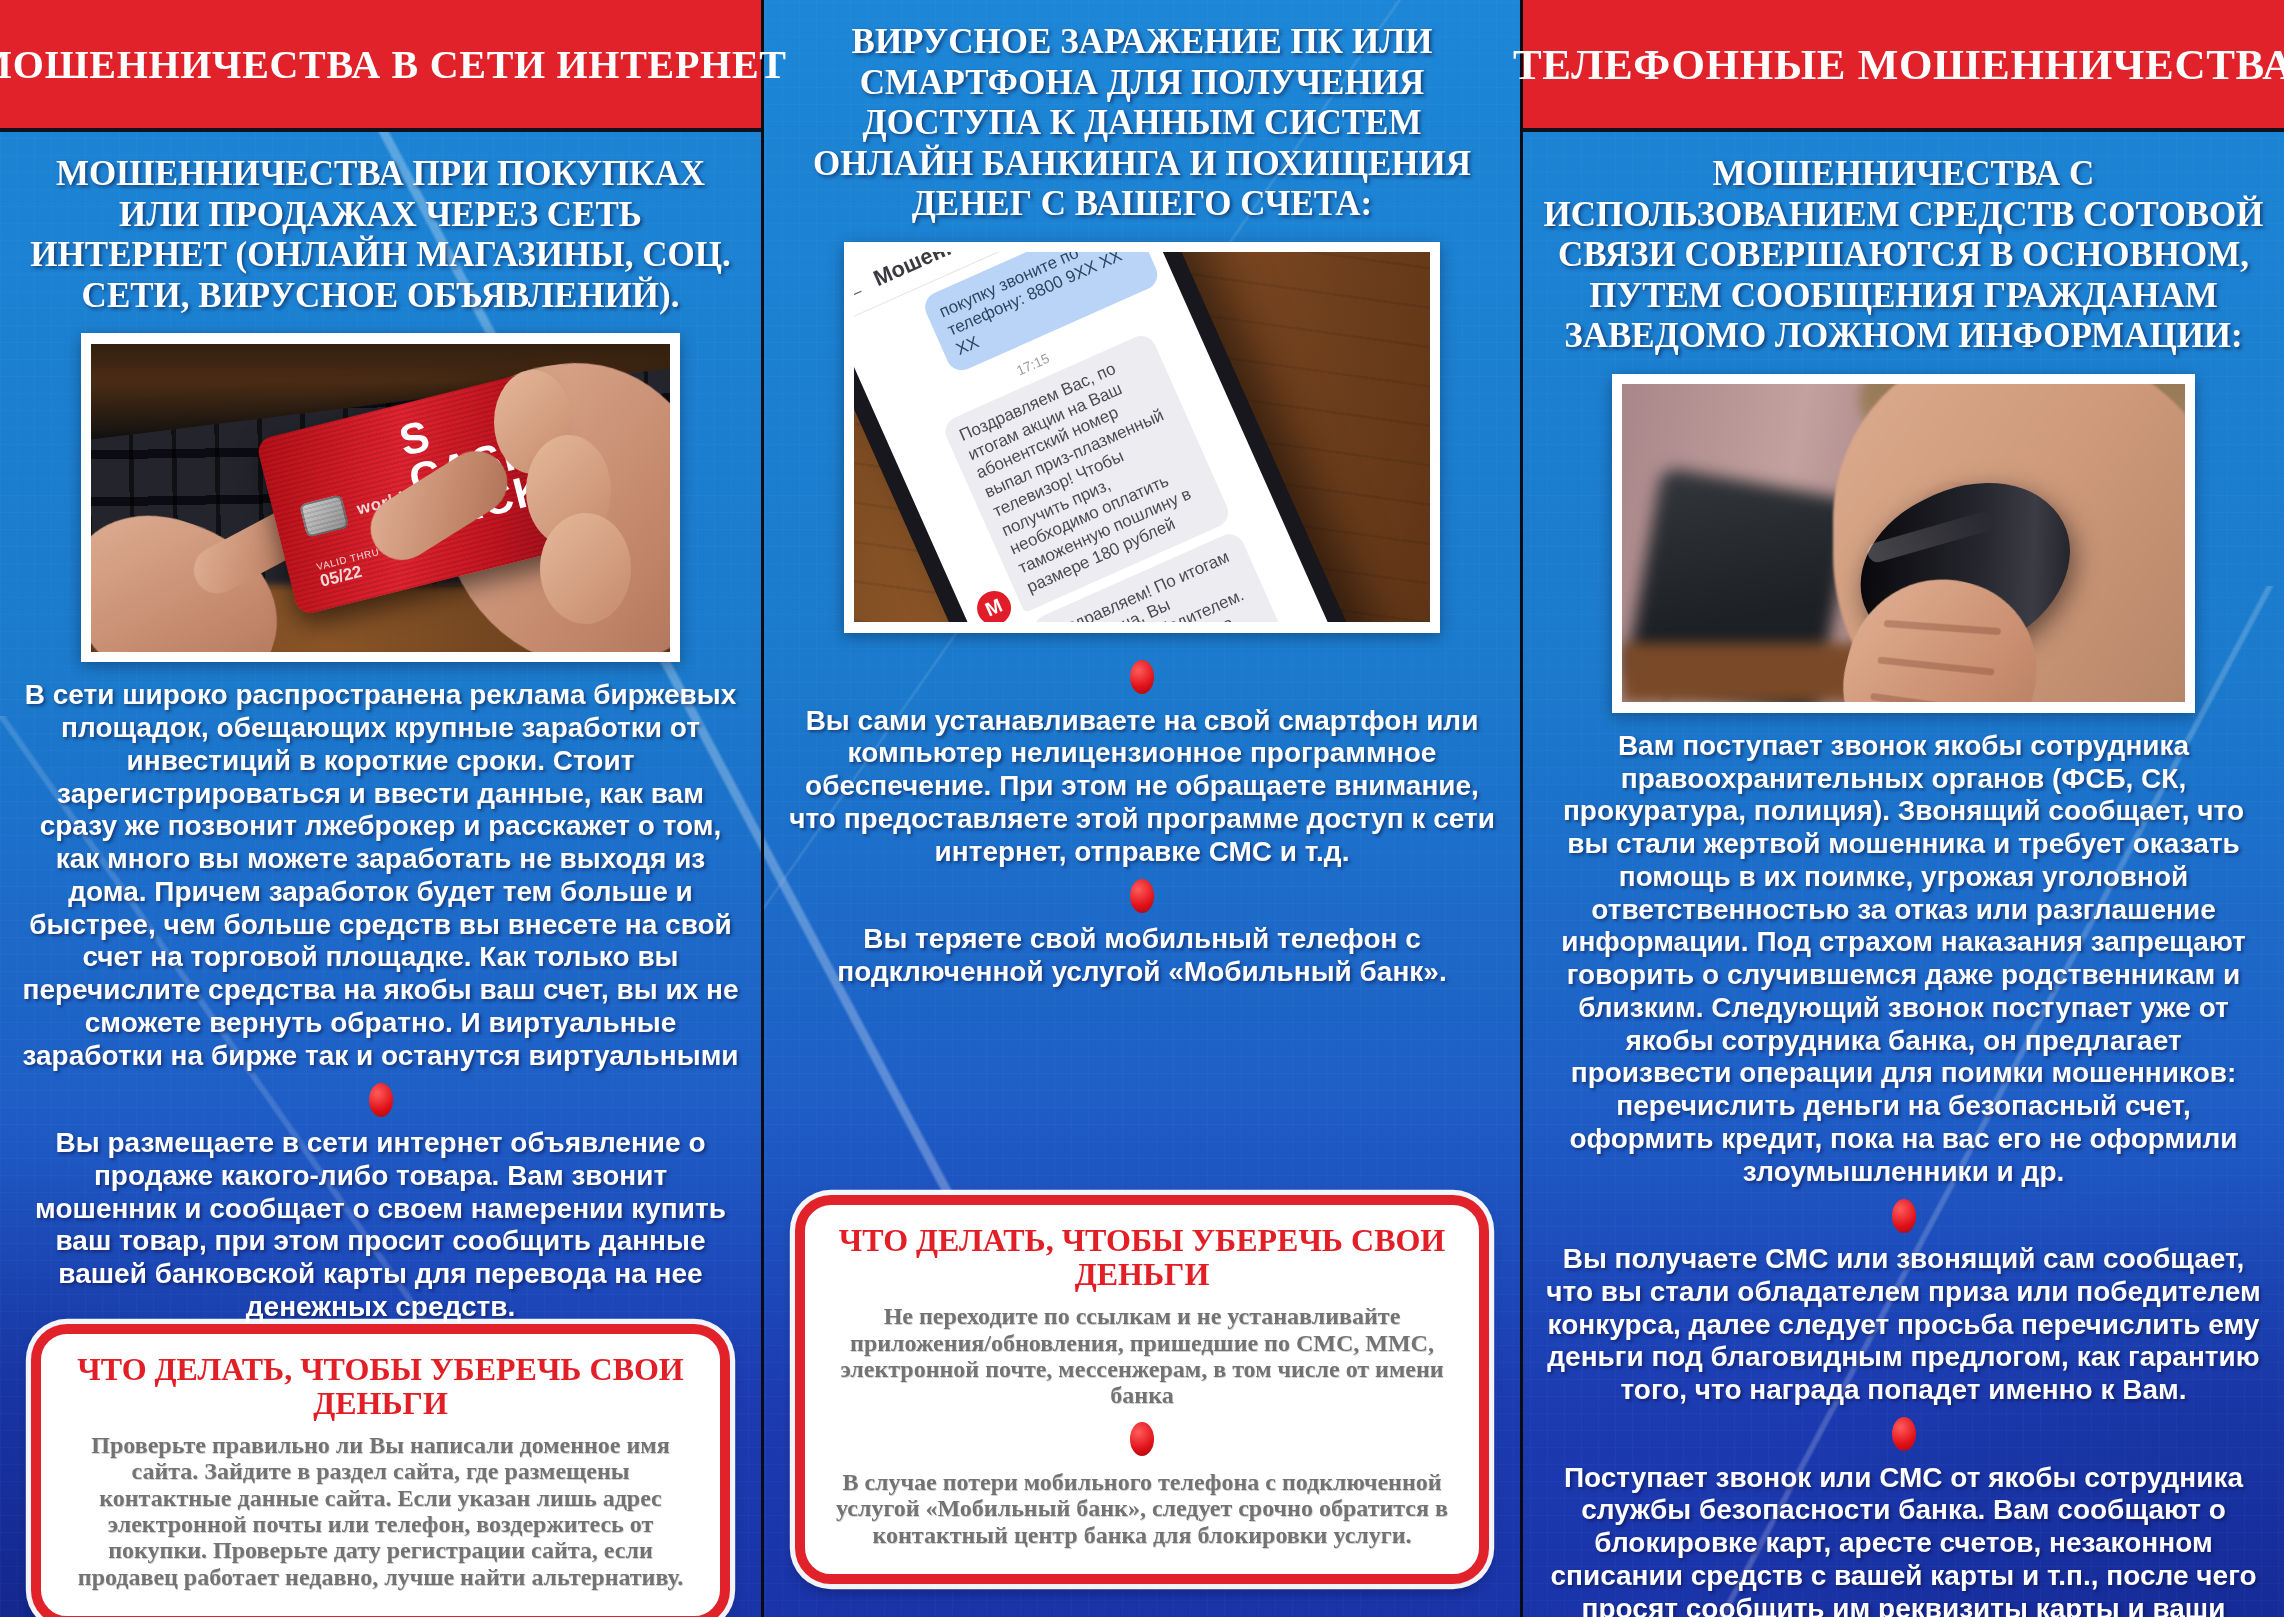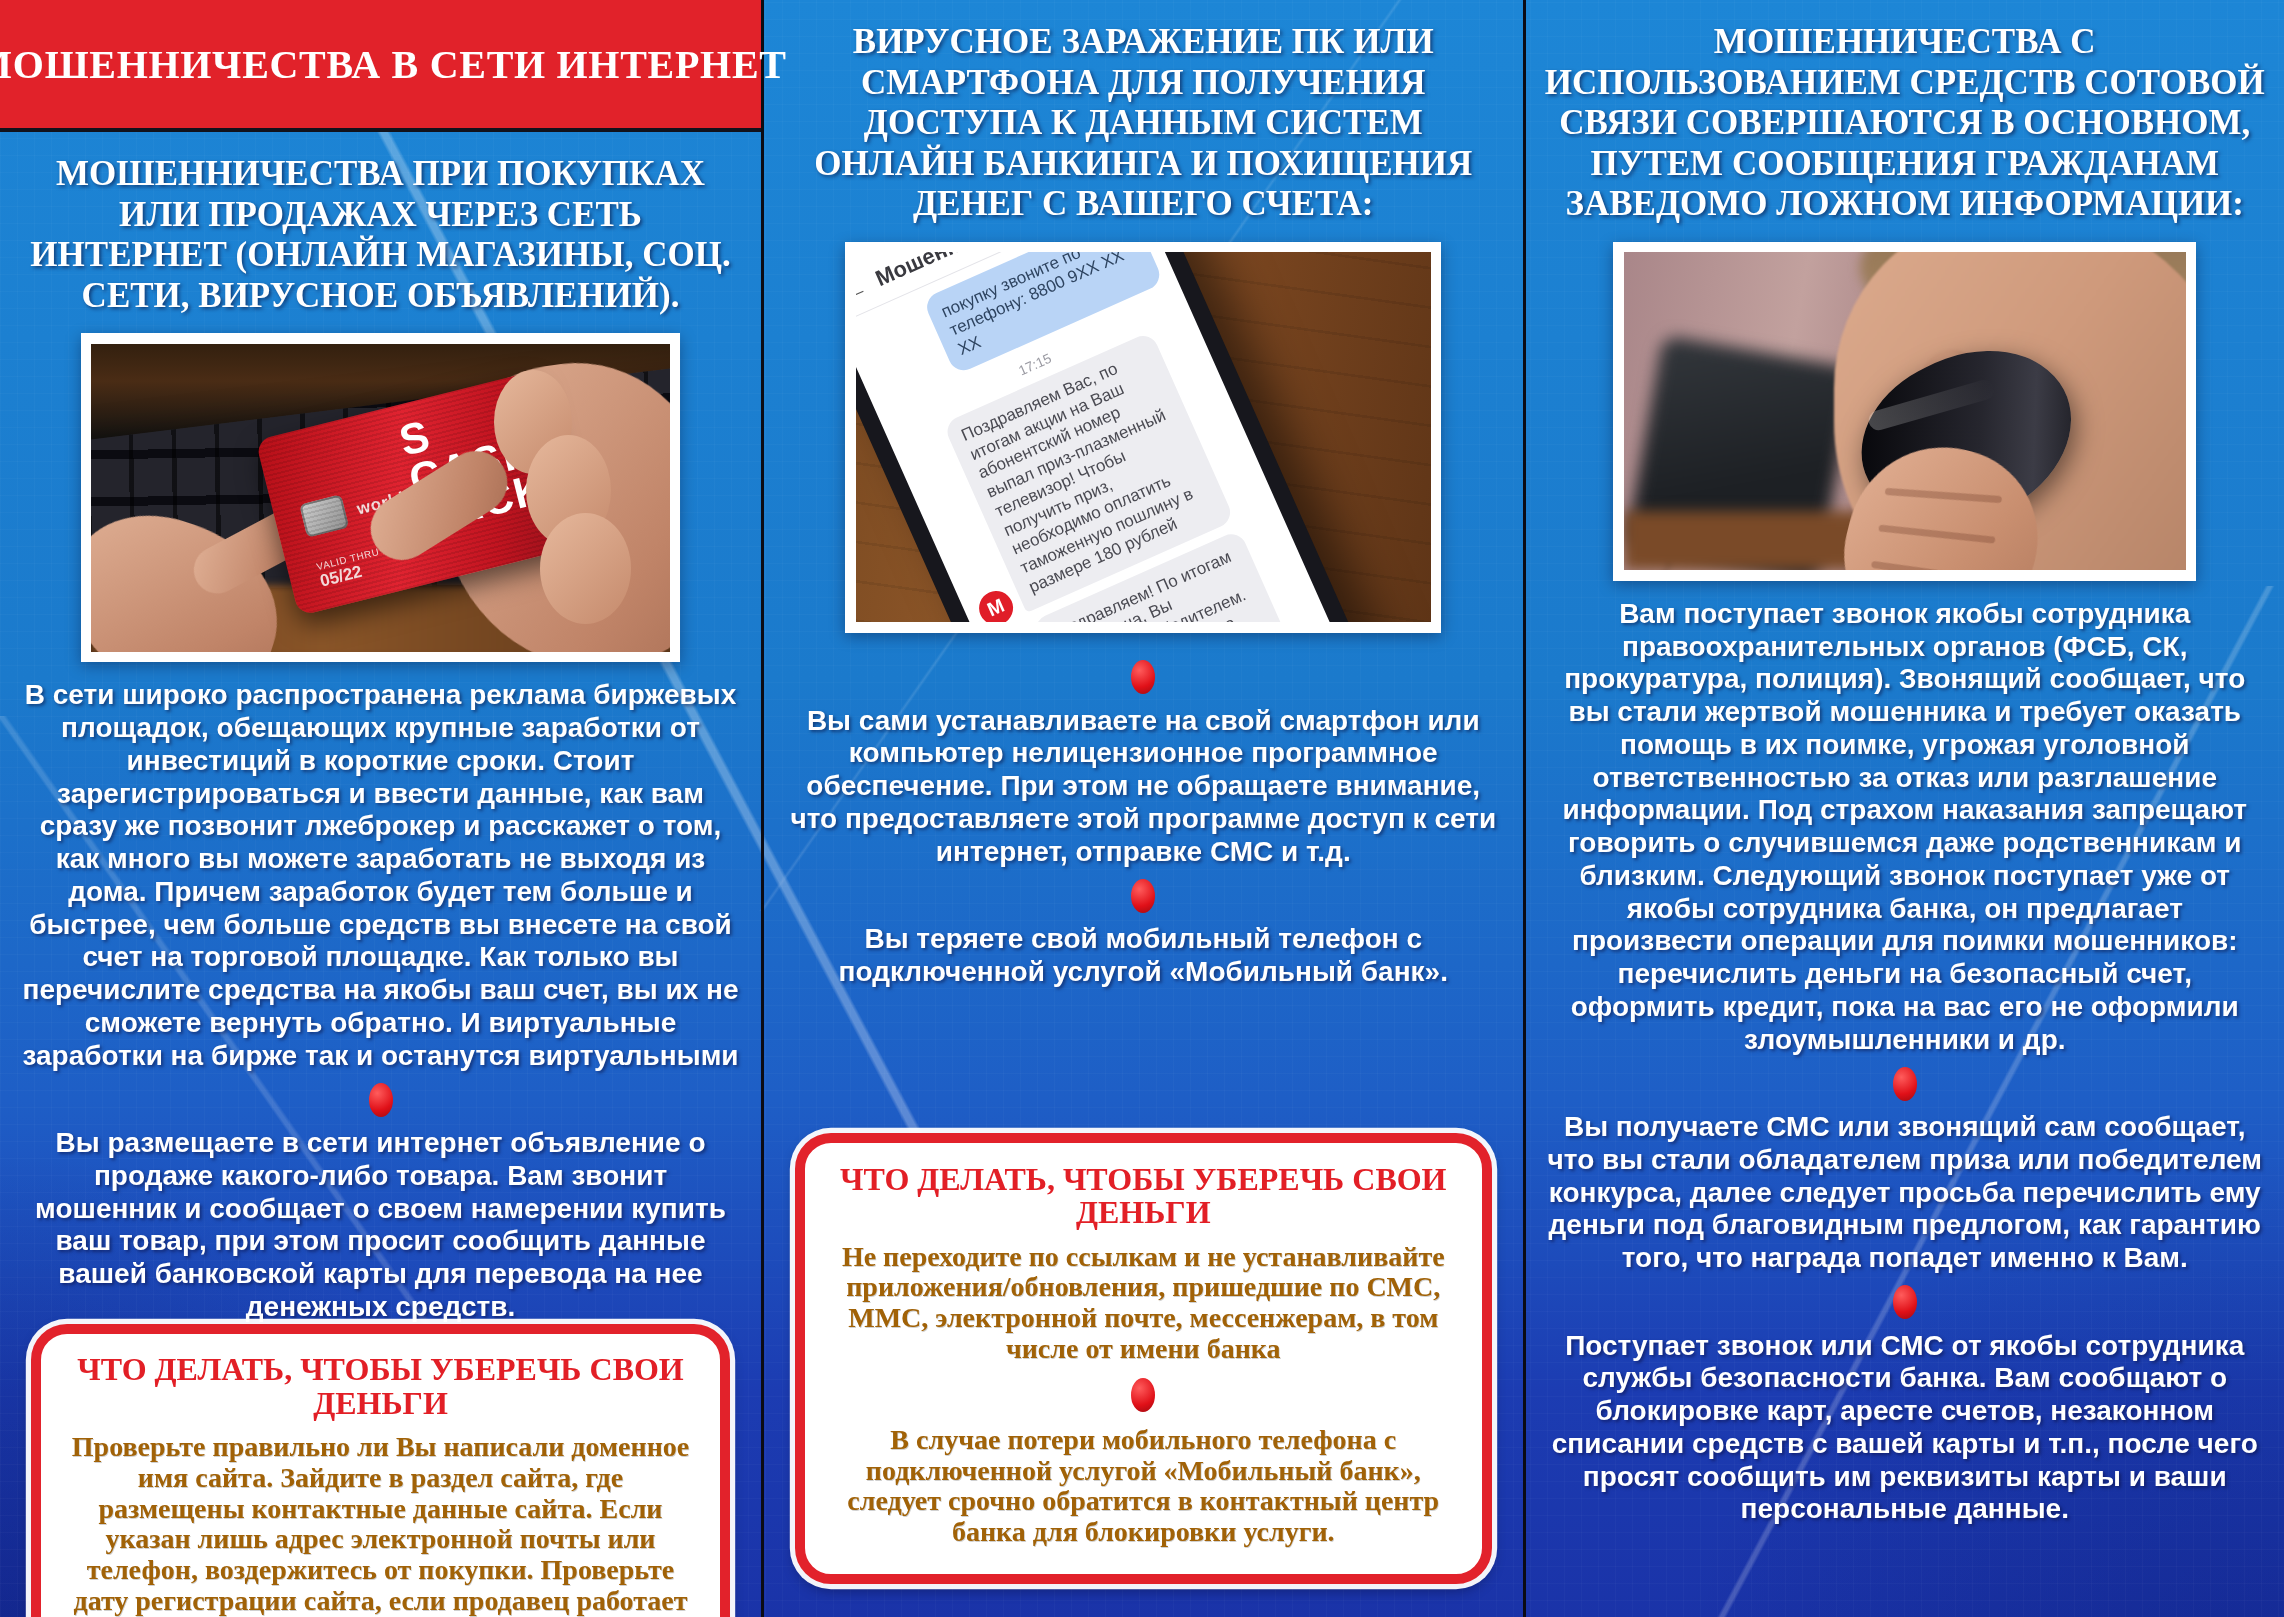--- a/index.html
+++ b/index.html
@@ -36,21 +36,21 @@
   .fig-inner{position:relative;width:100%;height:100%;overflow:hidden;}
   .para{margin:0 21px;color:#fff;font-weight:bold;font-size:28px;line-height:1.17;text-align:center;
     text-shadow:2px 2px 3.3px rgba(8,8,50,.5);}
   .dot{width:24px;height:34px;border-radius:50%;margin:10.4px auto;flex:0 0 auto;
     background:radial-gradient(circle at 35% 30%, #ff5c5c, #e01018 60%, #9c0a10);}
   .advice{margin:auto 31px 34px;box-sizing:border-box;background:#fff;border:10.4px solid #e2222b;
     border-radius:36px;box-shadow:0 0 0 5.2px rgba(255,255,255,.95), 0 5.2px 13px rgba(0,0,30,.4);
     padding:15.6px 22px 26px;display:flex;flex-direction:column;align-items:center;}
   .advice-title{margin:3.9px 0 11.7px;color:#e21f26;font-family:Liberation Serif, serif;font-weight:bold;
     font-size:32px;text-align:center;line-height:1.05;}
-  .advice .para{color:#a16207;font-family:"Liberation Serif",serif;font-size:28px;line-height:1.1;
+  .advice .para{color:#737373;font-family:"Liberation Serif",serif;font-size:24px;line-height:1.1;
     text-shadow:0.7px 0.7px 0 rgba(120,120,120,.35);margin:0 2.6px;}
   .advice .dot{margin:13px auto;}
   .c3 .paras-end{padding-bottom:98px;}
 
   
   .scene1{background:linear-gradient(180deg,#33200f 0%,#4a2c15 12%,#171512 30%,#101016 55%,#201712 80%,#57331a 100%);}
   .kbd{position:absolute;left:-39px;top:59px;width:684px;height:195px;transform:rotate(-7deg);
     background:
       repeating-linear-gradient(96deg, rgba(0,0,0,.55) 0 4.6px, transparent 4.6px 43px),
       repeating-linear-gradient(6deg, #24242c 0 38px, #0b0b11 38px 47px);
@@ -217,20 +217,23 @@
       <div class="advice-title">ЧТО ДЕЛАТЬ, ЧТОБЫ УБЕРЕЧЬ СВОИ ДЕНЬГИ</div>
       <div>
           <div class="para">Не переходите по ссылкам и не устанавливайте приложения/обновления, пришедшие по СМС, ММС, электронной почте, мессенжерам, в том числе от имени банка</div>
           <div class="dot"></div>
           <div class="para">В случае потери мобильного телефона с подключенной услугой «Мобильный банк», следует срочно обратится в контактный центр банка для блокировки услуги.</div>
         </div>
     </div>
   </div>
 
   <div class="column c3">
+    <div class="band">
+      <h1 class="band-title">ТЕЛЕФОННЫЕ МОШЕННИЧЕСТВА</h1>
+    </div>
     <div class="subtitle">МОШЕННИЧЕСТВА С ИСПОЛЬЗОВАНИЕМ СРЕДСТВ СОТОВОЙ СВЯЗИ СОВЕРШАЮТСЯ В ОСНОВНОМ, ПУТЕМ СООБЩЕНИЯ ГРАЖДАНАМ ЗАВЕДОМО ЛОЖНОМ ИНФОРМАЦИИ:</div>
 
     <div class="fig" style="width:583px;height:339px;">
       <div class="fig-inner scene3">
         <div class="deskphone"></div>
         <div class="cord"></div>
         <div class="desk3"></div>
         <div class="hair"></div>
         <div class="head"></div>
         <div class="ear"></div>

